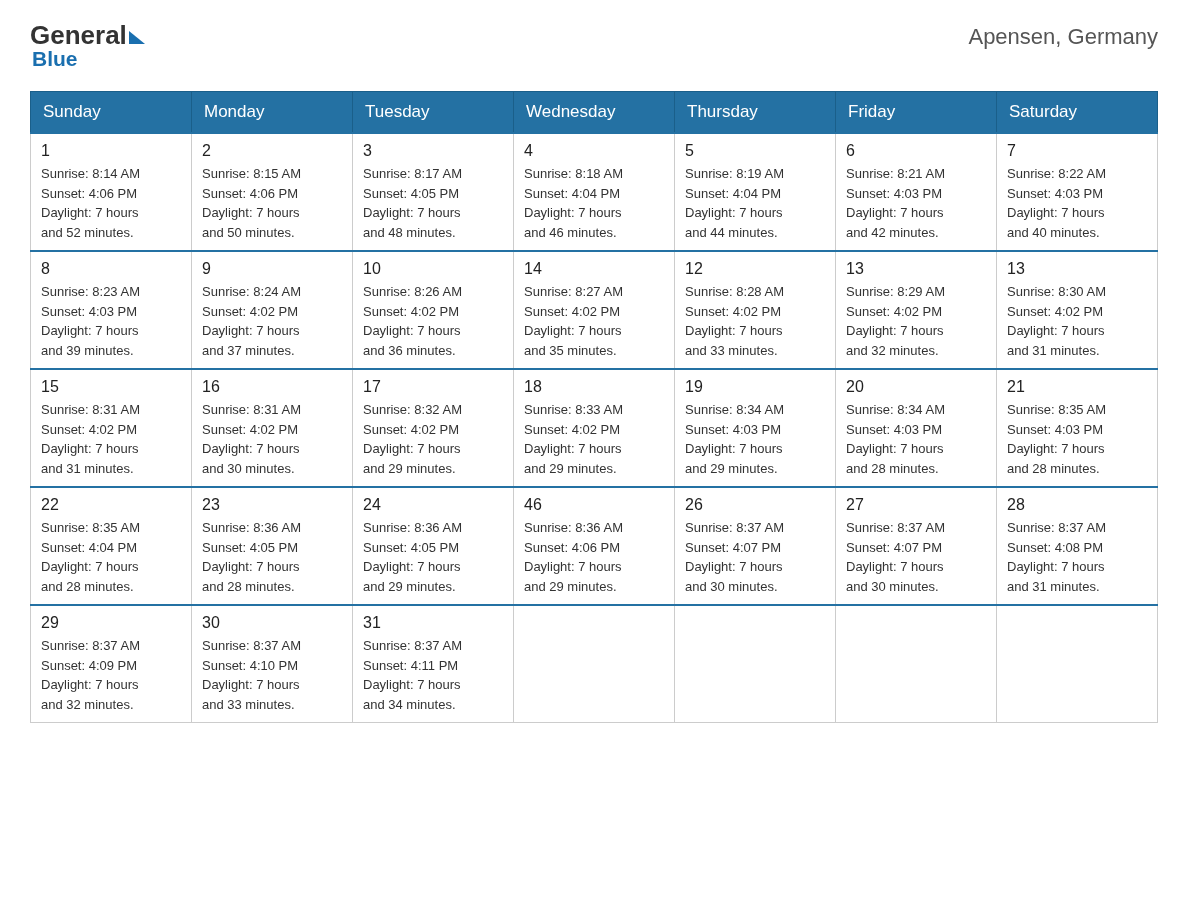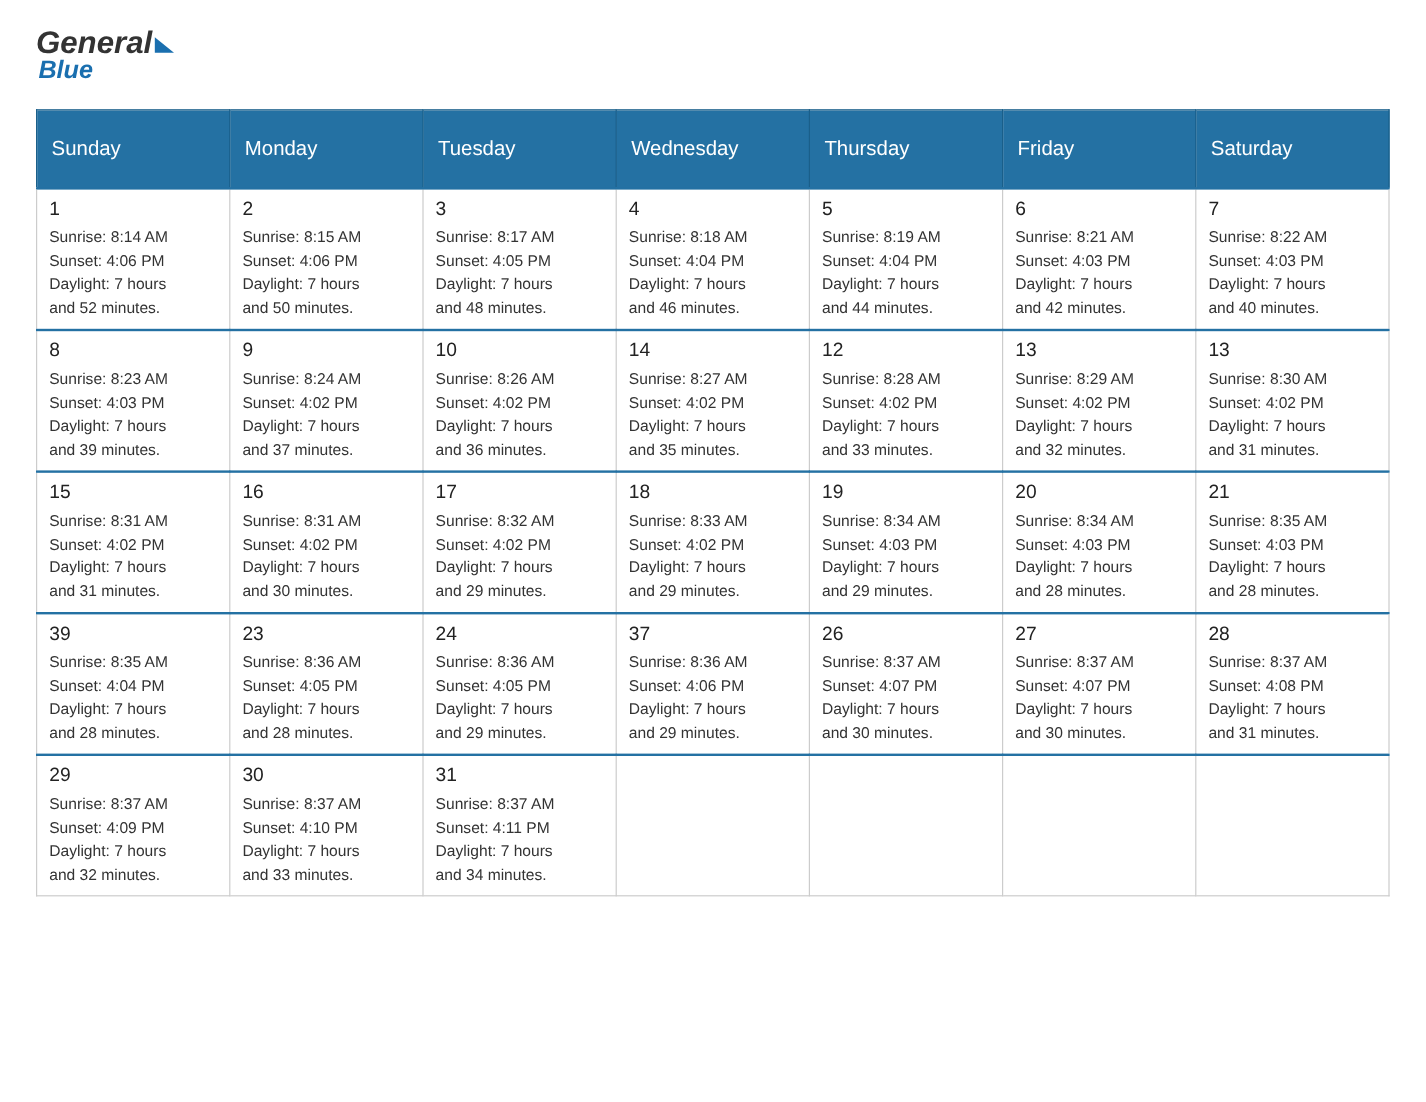--- a/index.html
+++ b/index.html
@@ -8,21 +8,20 @@
       background: #fff;
       width: 1188px;
       min-height: 918px;
       padding: 20px 30px;
     }
     .header {
       display: flex;
       justify-content: space-between;
       align-items: flex-start;
       margin-bottom: 20px;
-      font-style: italic;
     }
     .logo-arrow {
       width: 0;
       height: 0;
       border-left: 16px solid #1a6faf;
       border-top: 13px solid transparent;
       border-bottom: 0px solid transparent;
       margin-left: 2px;
       margin-top: 4px;
     }
@@ -57,21 +56,21 @@
     .calendar {
       width: 100%;
       border-collapse: collapse;
       border: 1px solid #aaa;
     }
     .calendar th {
       background-color: #2471a3;
       color: #fff;
       font-size: 17px;
       font-weight: normal;
-      padding: 22px 12px;
+      padding: 10px 12px;
       text-align: left;
       border: 1px solid #1a5f8a;
     }
     .calendar td {
       vertical-align: top;
       padding: 8px 10px;
       border: 1px solid #ccc;
       width: 14.28%;
       min-height: 100px;
       font-size: 13px;
@@ -105,20 +104,21 @@
 
 <div class="header">
   <div class="logo-wrapper">
     <div class="logo-line1">
       <span style="font-size:26px;font-weight:bold;color:#333;">General</span>
       <div class="logo-arrow"></div>
     </div>
     <div class="logo-line2">Blue</div>
   </div>
   <div class="title-section">
+    <div class="subtitle">Apensen, Germany</div>
   </div>
 </div>
 
 <table class="calendar">
   <thead>
     <tr>
       <th>Sunday</th>
       <th>Monday</th>
       <th>Tuesday</th>
       <th>Wednesday</th>
@@ -318,21 +318,21 @@
         <div class="day-info">
           Sunrise: 8:35 AM<br>
           Sunset: 4:03 PM<br>
           Daylight: 7 hours<br>
           and 28 minutes.
         </div>
       </td>
       </tr>
       <tr>
         <td>
-        <span class="day-number">39</span>
+        <span class="day-number">22</span>
         <div class="day-info">
           Sunrise: 8:35 AM<br>
           Sunset: 4:04 PM<br>
           Daylight: 7 hours<br>
           and 28 minutes.
         </div>
       </td>
         <td>
         <span class="day-number">23</span>
         <div class="day-info">
@@ -345,21 +345,21 @@
         <td>
         <span class="day-number">24</span>
         <div class="day-info">
           Sunrise: 8:36 AM<br>
           Sunset: 4:05 PM<br>
           Daylight: 7 hours<br>
           and 29 minutes.
         </div>
       </td>
         <td>
-        <span class="day-number">37</span>
+        <span class="day-number">46</span>
         <div class="day-info">
           Sunrise: 8:36 AM<br>
           Sunset: 4:06 PM<br>
           Daylight: 7 hours<br>
           and 29 minutes.
         </div>
       </td>
         <td>
         <span class="day-number">26</span>
         <div class="day-info">

